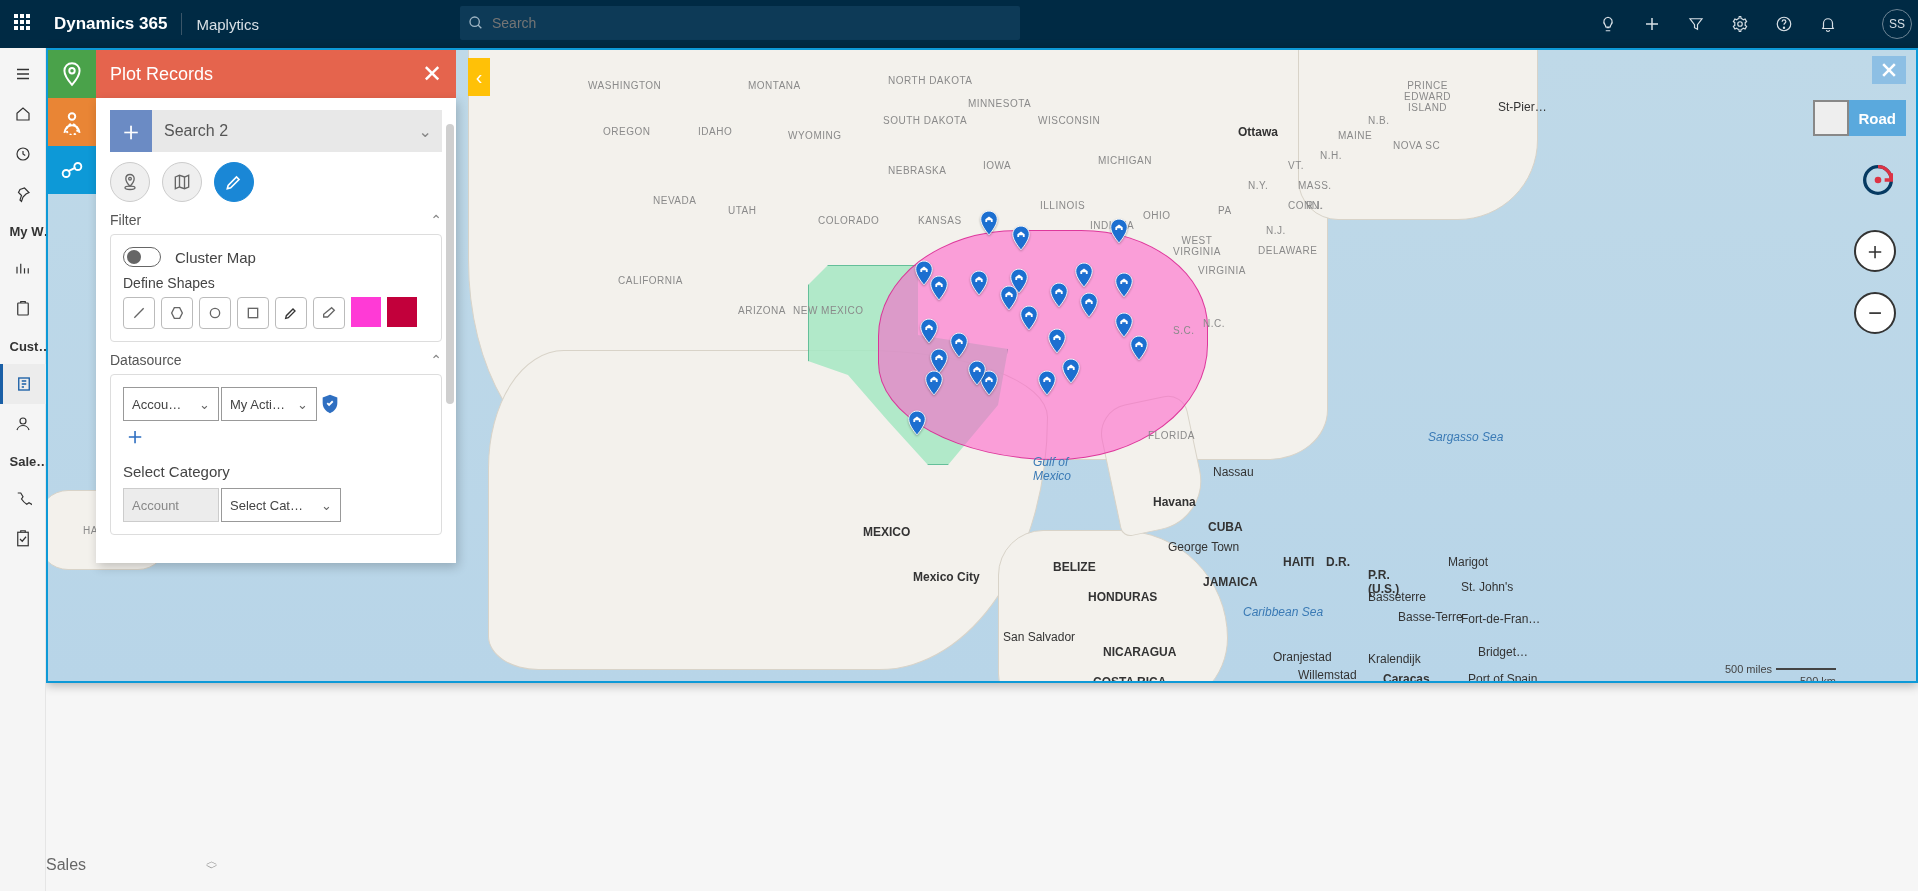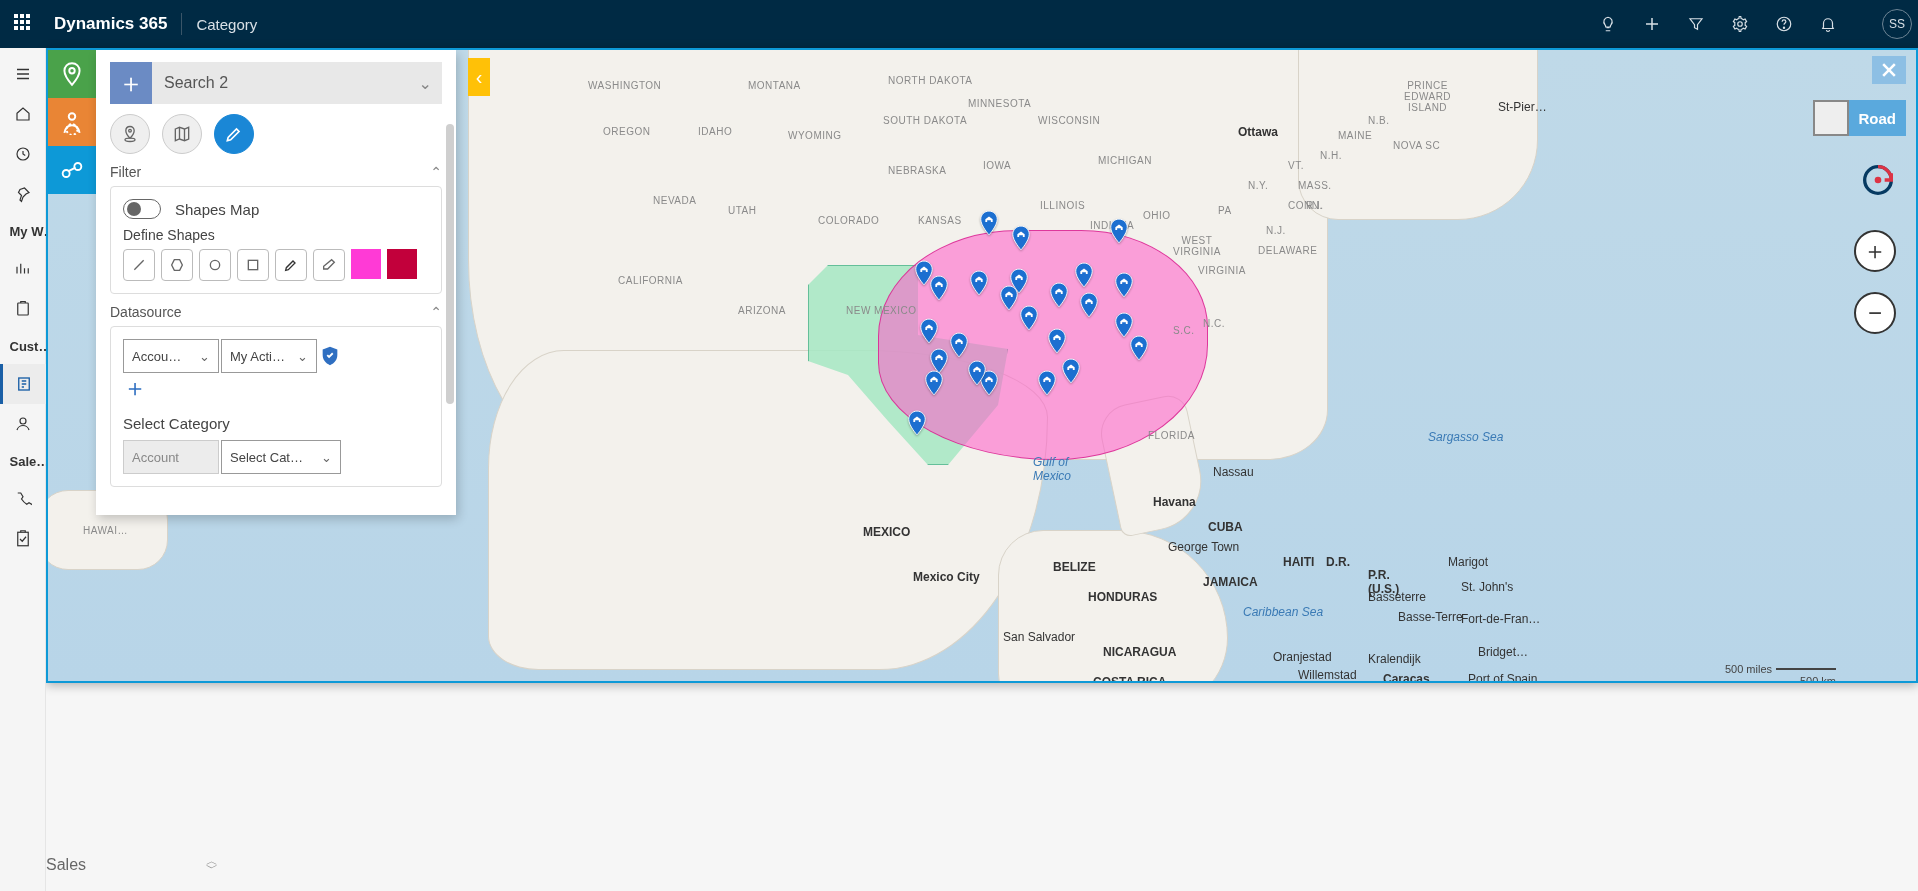--- a/index.html
+++ b/index.html
@@ -226,21 +226,28 @@
       <div></div>
       <div></div>
       <div></div>
       <div></div>
       <div></div>
       <div></div>
       <div></div>
   </div>
   <div class="brand">Dynamics 365</div>
   <div class="brand-sep"></div>
-  <div class="app-name">Category</div>
+  <div class="app-name">Maplytics</div>
+  <div class="search-wrap">
+    <svg width="16" height="16" viewBox="0 0 24 24" fill="none" stroke="#9fb5c4" stroke-width="2">
+        <circle cx="10" cy="10" r="7"></circle>
+        <line x1="20" y1="20" x2="15" y2="15"></line>
+      </svg>
+    <input type="text" placeholder="Search" style="">
+  </div>
   <div class="top-right">
     <div class="icon-btn">
         <svg width="18" height="18" viewBox="0 0 24 24" fill="none" stroke="currentColor" stroke-width="1.6">
           <path d="M9 21h6M10 17h4M12 3a6 6 0 00-4 10c1 1 1 2 1 3h6c0-1 0-2 1-3a6 6 0 00-4-10z"></path>
         </svg>
       </div>
     <div class="icon-btn">
         <svg width="18" height="18" viewBox="0 0 24 24" stroke="currentColor" stroke-width="2">
           <line x1="12" y1="4" x2="12" y2="20"></line>
           <line x1="4" y1="12" x2="20" y2="12"></line>
@@ -388,21 +395,21 @@
         <div class="state-label" style="left: 1250px; top: 130px;">MASS.</div>
         <div class="state-label" style="left: 1258px; top: 150px;">R.I.</div>
         <div class="state-label" style="left: 1260px; top: 100px; padding-left: 12px;">N.H.</div>
         <div class="state-label" style="left: 1240px; top: 110px;">VT.</div>
         <div class="state-label" style="left: 1290px; top: 80px;">MAINE</div>
         <div class="state-label" style="left: 1345px; top: 90px;">NOVA SC</div>
         <div class="state-label" style="left: 1320px; top: 65px;">N.B.</div>
         <div class="state-label" style="left: 1356px; top: 30px;">PRINCE<br>EDWARD<br>ISLAND</div>
         <div class="state-label" style="left: 570px; top: 225px;">CALIFORNIA</div>
         <div class="state-label" style="left: 690px; top: 255px;">ARIZONA</div>
-        <div class="state-label" style="left: 798px; top: 255px;">NEW MEXICO</div>
+        <div class="state-label" style="left: 745px; top: 255px;">NEW MEXICO</div>
         <div class="state-label" style="left: 1155px; top: 248px; margin-top: 20px;">N.C.</div>
         <div class="state-label" style="left: 1125px; top: 275px;">S.C.</div>
         <div class="state-label" style="left: 1100px; top: 380px;">FLORIDA</div>
         <div class="state-label" style="left: 35px; top: 475px;">HAWAI…</div>
       </div>
     <div id="cities-container">
         <div class="city-label" style="left: 1190px; top: 75px; font-weight: 700;">Ottawa</div>
         <div class="city-label" style="left: 985px; top: 405px; color: rgb(58, 122, 181); font-style: italic;">Gulf of<br>Mexico</div>
         <div class="city-label" style="left: 815px; top: 475px; font-weight: 700;">MEXICO</div>
         <div class="city-label" style="left: 865px; top: 520px; font-weight: 700;">Mexico City</div>
@@ -563,20 +570,24 @@
       </div>
       <div class="ptoggle blue">
         <svg width="28" height="28" viewBox="0 0 24 24" fill="none" stroke="#fff" stroke-width="1.6">
             <circle cx="7" cy="15" r="3"></circle>
             <circle cx="17" cy="9" r="3"></circle>
             <path d="M9 13l6-3"></path>
           </svg>
       </div>
     </div>
     <div class="panel-wrap">
+      <div class="panel-header ph-orange">
+        <span>Plot Records</span>
+        <span class="ph-close">✕</span>
+      </div>
       <div class="panel-body">
         <div class="scroll-thumb"></div>
         <div class="search-row">
           <div class="plus-btn">＋</div>
           <div class="search-select">
             <span>Search 2</span>
             <span class="chev">⌄</span>
           </div>
         </div>
         <div class="circle-icons">
@@ -602,21 +613,21 @@
 
         <div class="section-head">
           <span>Filter</span>
           <span class="chev">⌃</span>
         </div>
         <div class="card">
           <div class="toggle-row">
             <div class="toggle">
                 <div class="knob"></div>
               </div>
-            <span style="font-size:15px;color:#444">Shapes Map</span>
+            <span style="font-size:15px;color:#444">Cluster Map</span>
           </div>
           <div style="font-size:14px;color:#444;margin-bottom:4px">Define Shapes</div>
           <div class="shape-row">
             <div class="shape-btn">
                 <svg width="16" height="16" viewBox="0 0 24 24" stroke="#666" stroke-width="2" fill="none">
                   <path d="M5 19L19 5"></path>
                 </svg>
               </div>
             <div class="shape-btn">
                 <svg width="16" height="16" viewBox="0 0 24 24" stroke="#666" stroke-width="2" fill="none">

